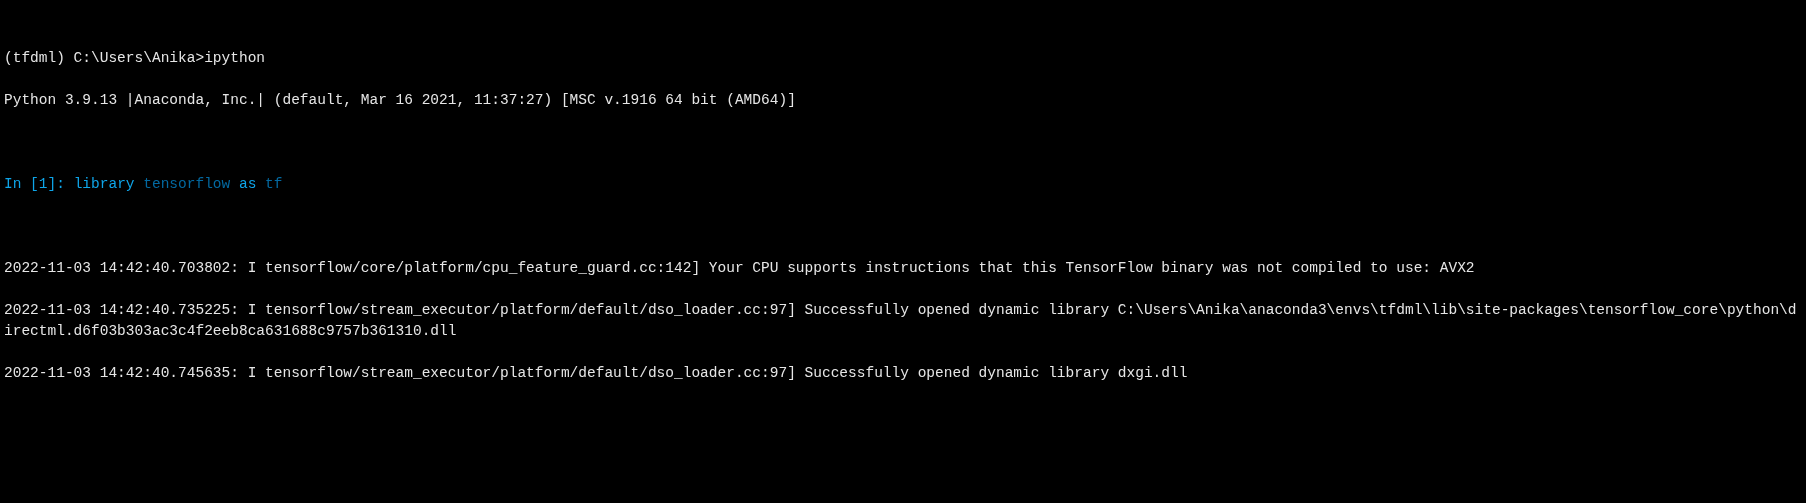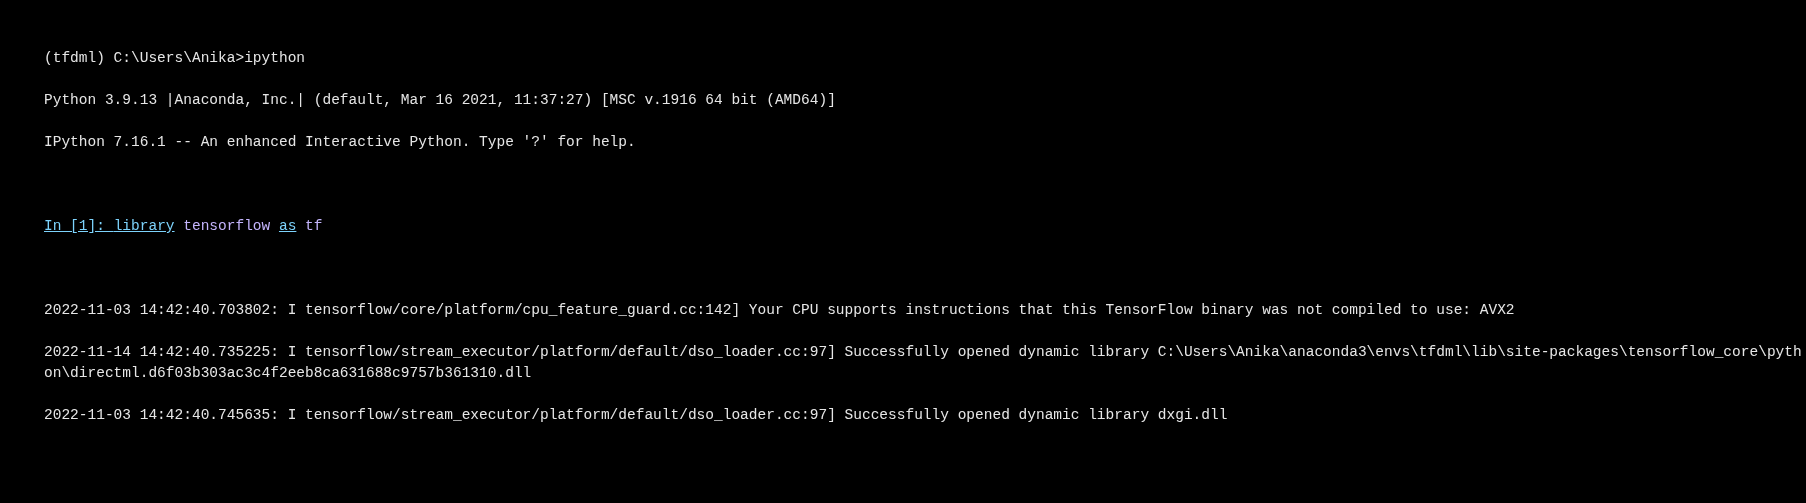--- a/index.html
+++ b/index.html
@@ -10,37 +10,36 @@
     font-size: 14.5px;
     line-height: 1.45;
     color: #e6e6e6;
     width: 1806px;
   }
   .term {
     padding: 6px 4px;
     white-space: pre-wrap;
     word-break: break-all;
   }
-  .line { display: block; margin-left: 40px; }
-  .green  { color: #7dd3fc; text-decoration: underline; }
-  .cyan   { color: #c4b5fd; }
+  .line { display: block; }
+  .green  { color: #0ea5e9; }
+  .cyan   { color: #0369a1; }
   .white  { color: #e6e6e6; }
 </style>
 </head>
 <body>
 <div class="term">
 
 <span class="line white"><span>(tfdml) C:\Users\Anika&gt;</span><span>ipython</span></span>
 <span class="line white">Python 3.9.13 |Anaconda, Inc.| (default, Mar 16 2021, 11:37:27) [MSC v.1916 64 bit (AMD64)]</span>
-<span class="line white">IPython 7.16.1 -- An enhanced Interactive Python. Type '?' for help.</span>
 <span class="line">&nbsp;</span>
 <span class="line"><span class="green">In [1]: </span><span class="green">library</span><span> </span><span class="cyan">tensorflow</span><span> </span><span class="green">as</span><span> </span><span class="cyan">tf</span></span>
 <span class="line">&nbsp;</span>
 <span class="line white">2022-11-03 14:42:40.703802: I tensorflow/core/platform/cpu_feature_guard.cc:142] Your CPU supports instructions that this TensorFlow binary was not compiled to use: AVX2</span>
-<span class="line white">2022-11-14 14:42:40.735225: I tensorflow/stream_executor/platform/default/dso_loader.cc:97] Successfully opened dynamic library C:\Users\Anika\anaconda3\envs\tfdml\lib\site-packages\tensorflow_core\python\directml.d6f03b303ac3c4f2eeb8ca631688c9757b361310.dll</span>
+<span class="line white">2022-11-03 14:42:40.735225: I tensorflow/stream_executor/platform/default/dso_loader.cc:97] Successfully opened dynamic library C:\Users\Anika\anaconda3\envs\tfdml\lib\site-packages\tensorflow_core\python\directml.d6f03b303ac3c4f2eeb8ca631688c9757b361310.dll</span>
 <span class="line white">2022-11-03 14:42:40.745635: I tensorflow/stream_executor/platform/default/dso_loader.cc:97] Successfully opened dynamic library dxgi.dll</span>
 
 
 
 
 
 
 
 
 </div>

